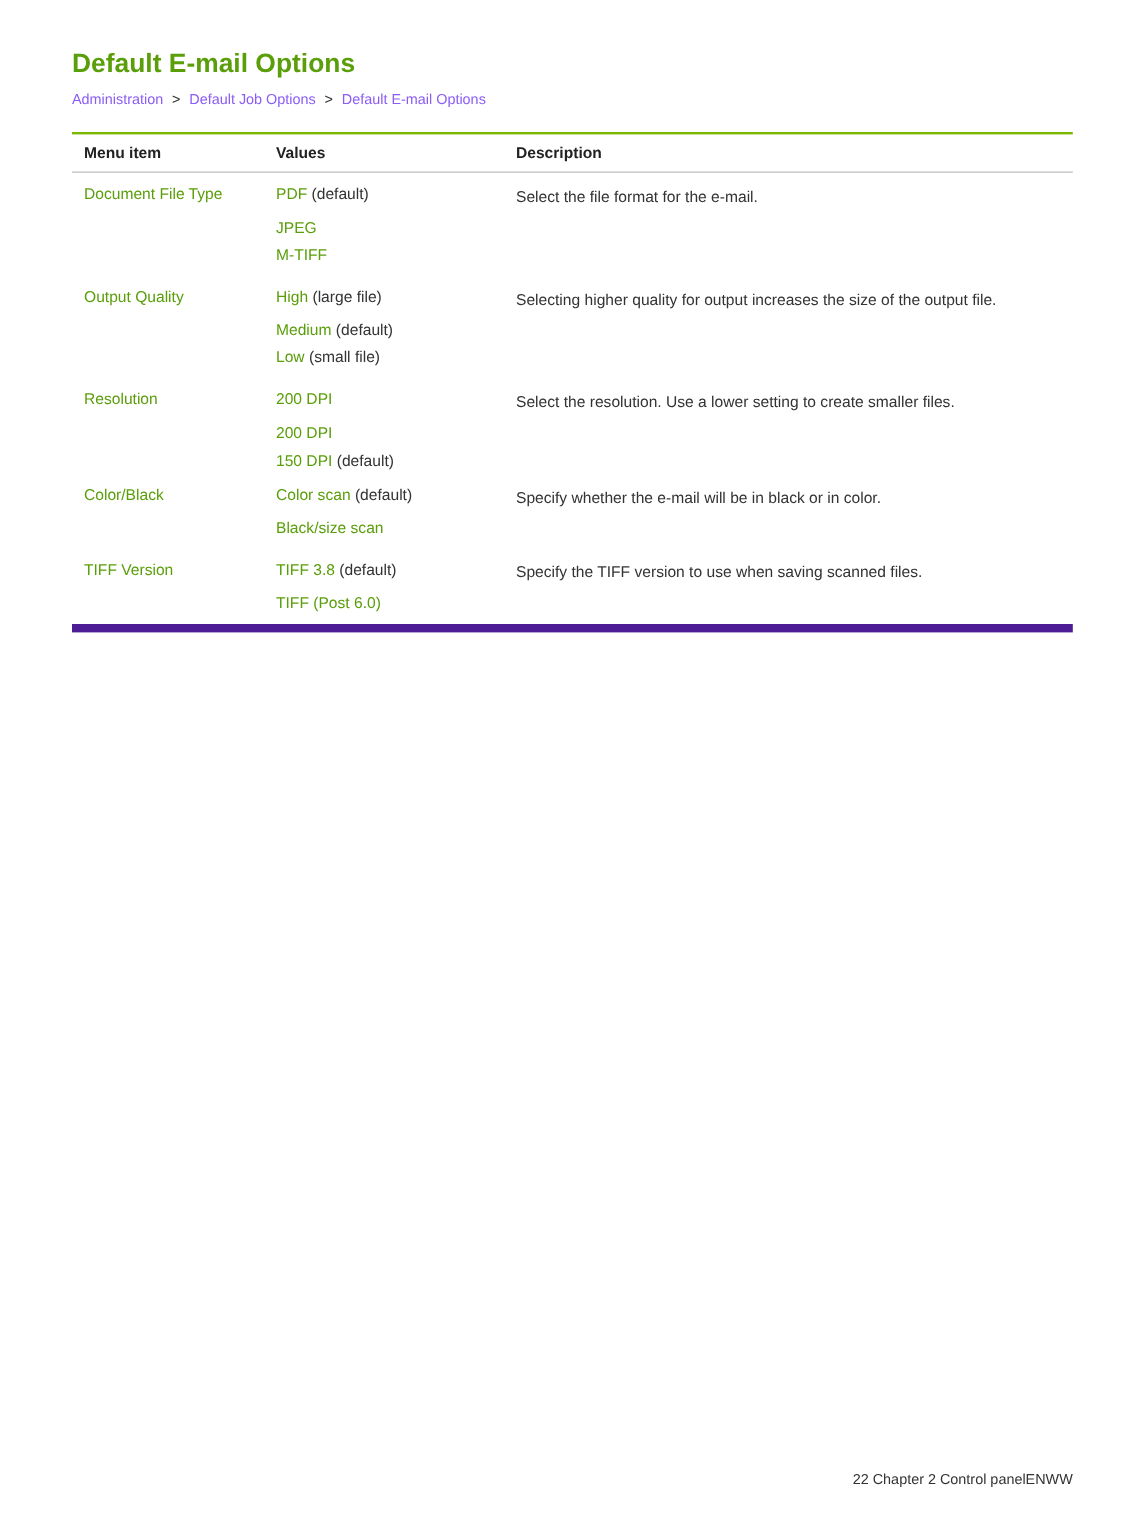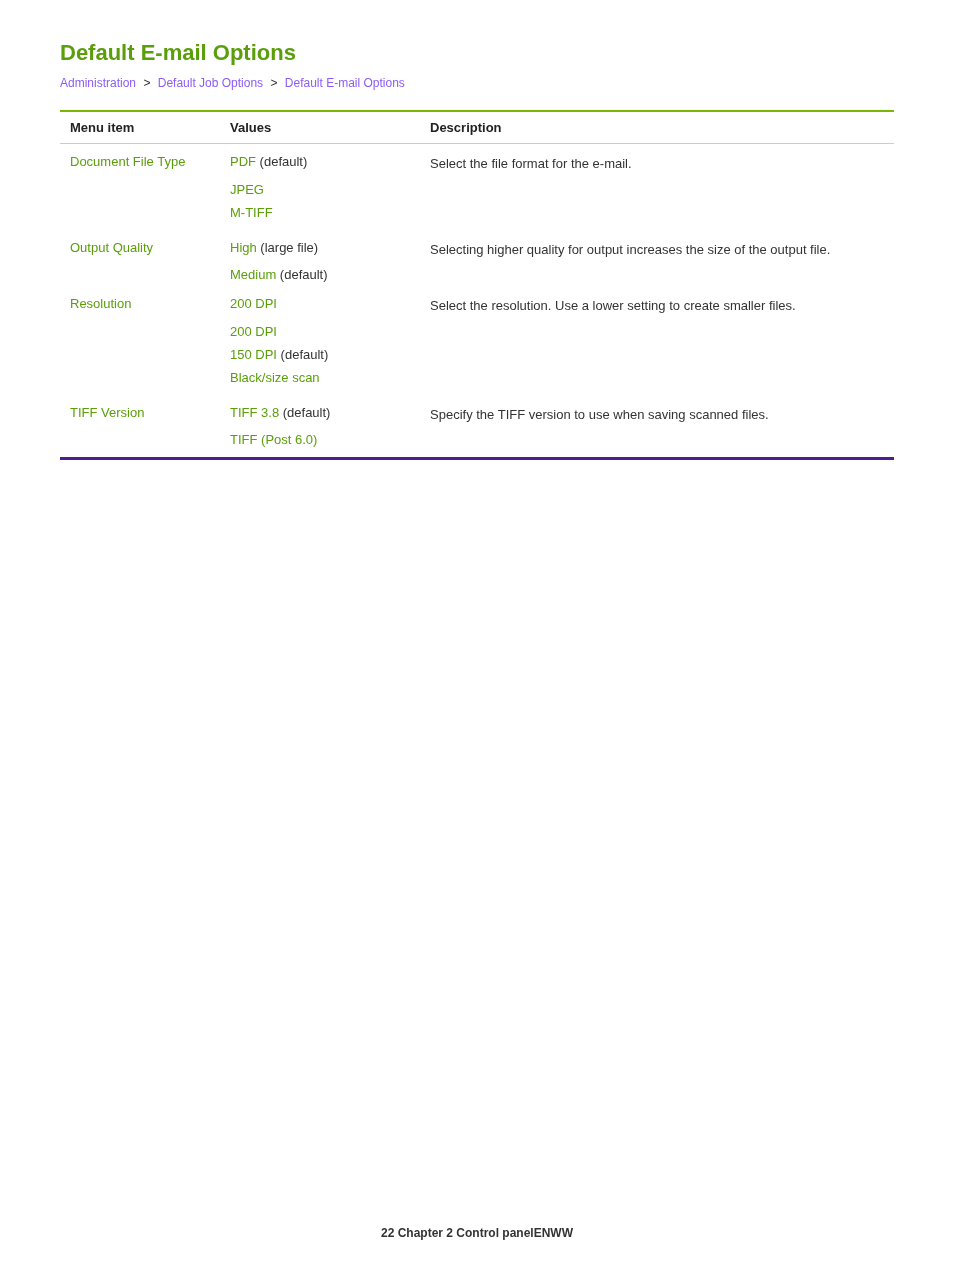--- a/index.html
+++ b/index.html
@@ -28,21 +28,21 @@
       margin: 0 4px;
     }
     .breadcrumb a {
       color: #8b5cf6;
       text-decoration: none;
       margin-top: 36px;
     }
     .table-container {
       width: 100%;
       border-top: 2px solid #7ab800;
-      border-bottom: 3px solid #4c1d95;
+      border-bottom: 7px solid #4c1d95;
     }
     table {
       width: 100%;
       border-collapse: collapse;
     }
     thead tr th {
       text-align: left;
       padding: 8px 10px;
       font-weight: bold;
       font-size: 13px;
@@ -73,24 +73,23 @@
       color: #333;
       font-size: 13px;
       line-height: 1.5;
     }
     .footer {
       position: absolute;
       bottom: 30px;
       left: 60px;
       right: 60px;
       display: flex;
-      justify-content: center;
+      justify-content: flex-end;
       font-size: 12px;
       color: #333;
-      font-weight: bold;
     }
   </style>
 </head>
 <body>
 
 <h1 class="page-title">Default E-mail Options</h1>
 
 <div class="breadcrumb">
   <a>Administration</a>
   <span class="sep"> &gt; </span>
@@ -128,33 +127,43 @@
           <td class="col-menu" style="padding-top: 10px;"><span class="menu-item-label">Output Quality</span></td>
           <td class="col-values" style="padding-top: 10px;"><span class="value-link">High</span><span class="value-normal"> (large file)</span></td>
           <td class="col-desc" style="padding-top: 10px;"><span class="desc-text">Selecting higher quality for output increases the size of the output file.</span></td>
         </tr>
         <tr>
           <td class="col-menu"></td>
           <td class="col-values"><span class="value-link">Medium</span><span class="value-normal"> (default)</span></td>
           <td class="col-desc"></td>
         </tr>
         <tr>
+          <td class="col-menu" style="padding-bottom: 10px;"></td>
+          <td class="col-values" style="padding-bottom: 10px;"><span class="value-link">Low</span><span class="value-normal"> (small file)</span></td>
+          <td class="col-desc" style="padding-bottom: 10px;"></td>
+        </tr>
+        <tr>
           <td class="col-menu" style="padding-top: 10px;"><span class="menu-item-label">Resolution</span></td>
           <td class="col-values" style="padding-top: 10px;"><span class="value-link">200 DPI</span></td>
           <td class="col-desc" style="padding-top: 10px;"><span class="desc-text">Select the resolution. Use a lower setting to create smaller files.</span></td>
         </tr>
         <tr>
           <td class="col-menu"></td>
           <td class="col-values"><span class="value-link">200 DPI</span></td>
           <td class="col-desc"></td>
         </tr>
         <tr>
           <td class="col-menu"></td>
           <td class="col-values"><span class="value-link">150 DPI</span><span class="value-normal"> (default)</span></td>
           <td class="col-desc"></td>
+        </tr>
+        <tr>
+          <td class="col-menu" style="padding-top: 10px;"><span class="menu-item-label">Color/Black</span></td>
+          <td class="col-values" style="padding-top: 10px;"><span class="value-link">Color scan</span><span class="value-normal"> (default)</span></td>
+          <td class="col-desc" style="padding-top: 10px;"><span class="desc-text">Specify whether the e-mail will be in black or in color.</span></td>
         </tr>
         <tr>
           <td class="col-menu" style="padding-bottom: 10px;"></td>
           <td class="col-values" style="padding-bottom: 10px;"><span class="value-link">Black/size scan</span></td>
           <td class="col-desc" style="padding-bottom: 10px;"></td>
         </tr>
         <tr>
           <td class="col-menu" style="padding-top: 10px;"><span class="menu-item-label">TIFF Version</span></td>
           <td class="col-values" style="padding-top: 10px;"><span class="value-link">TIFF 3.8</span><span class="value-normal"> (default)</span></td>
           <td class="col-desc" style="padding-top: 10px;"><span class="desc-text">Specify the TIFF version to use when saving scanned files.</span></td>

